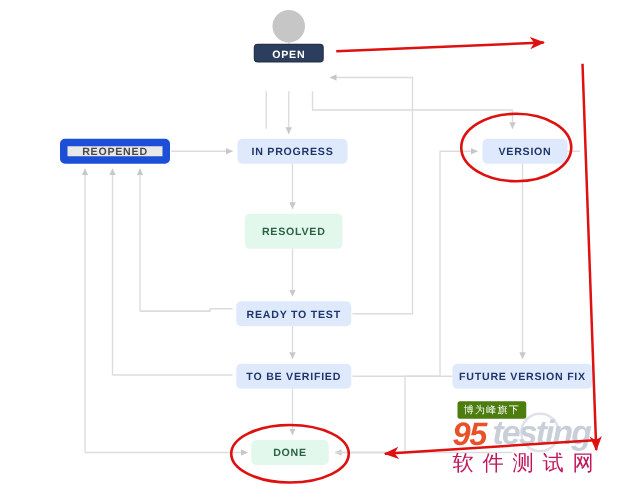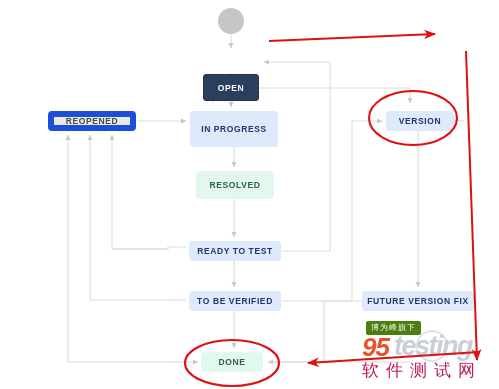--- a/index.html
+++ b/index.html
@@ -186,25 +186,25 @@
       <path d="M362,301 L324,301 L324,362 L268,362" marker-end="url(#ah)"></path>
 
       <path d="M268,362 L410,362"></path>
 
       <path d="M28,121 L28,121"></path>
     </g>
   </svg>
 
   <div class="start-circle" style="left:218px; top:8px;"></div>
 
-  <div class="node node-open" style="left:203px; top:35px; width:56px; height:27px;margin-top:39px;">OPEN</div>
+  <div class="node node-open" style="left:203px; top:35px; width:56px; height:15px;">OPEN</div>
 
   <div class="node node-gray" style="left:48px; top:111px; width:88px; height:20px;">REOPENED</div>
 
-  <div class="node node-blue" style="left:190px; top:111px; width:88px; height:36px;">IN PROGRESS</div>
+  <div class="node node-blue" style="left:190px; top:111px; width:88px; height:20px;">IN PROGRESS</div>
 
   <div class="node node-blue" style="left:386px; top:111px; width:68px; height:20px;">VERSION</div>
 
   <div class="node node-green" style="left:196px; top:171px; width:78px; height:28px;">RESOLVED</div>
 
   <div class="node node-blue" style="left:189px; top:241px; width:92px; height:20px;">READY TO TEST</div>
 
   <div class="node node-blue" style="left:189px; top:291px; width:92px; height:20px;">TO BE VERIFIED</div>
 
   <div class="node node-blue" style="left:362px; top:291px; width:112px; height:20px;">FUTURE VERSION FIX</div>

